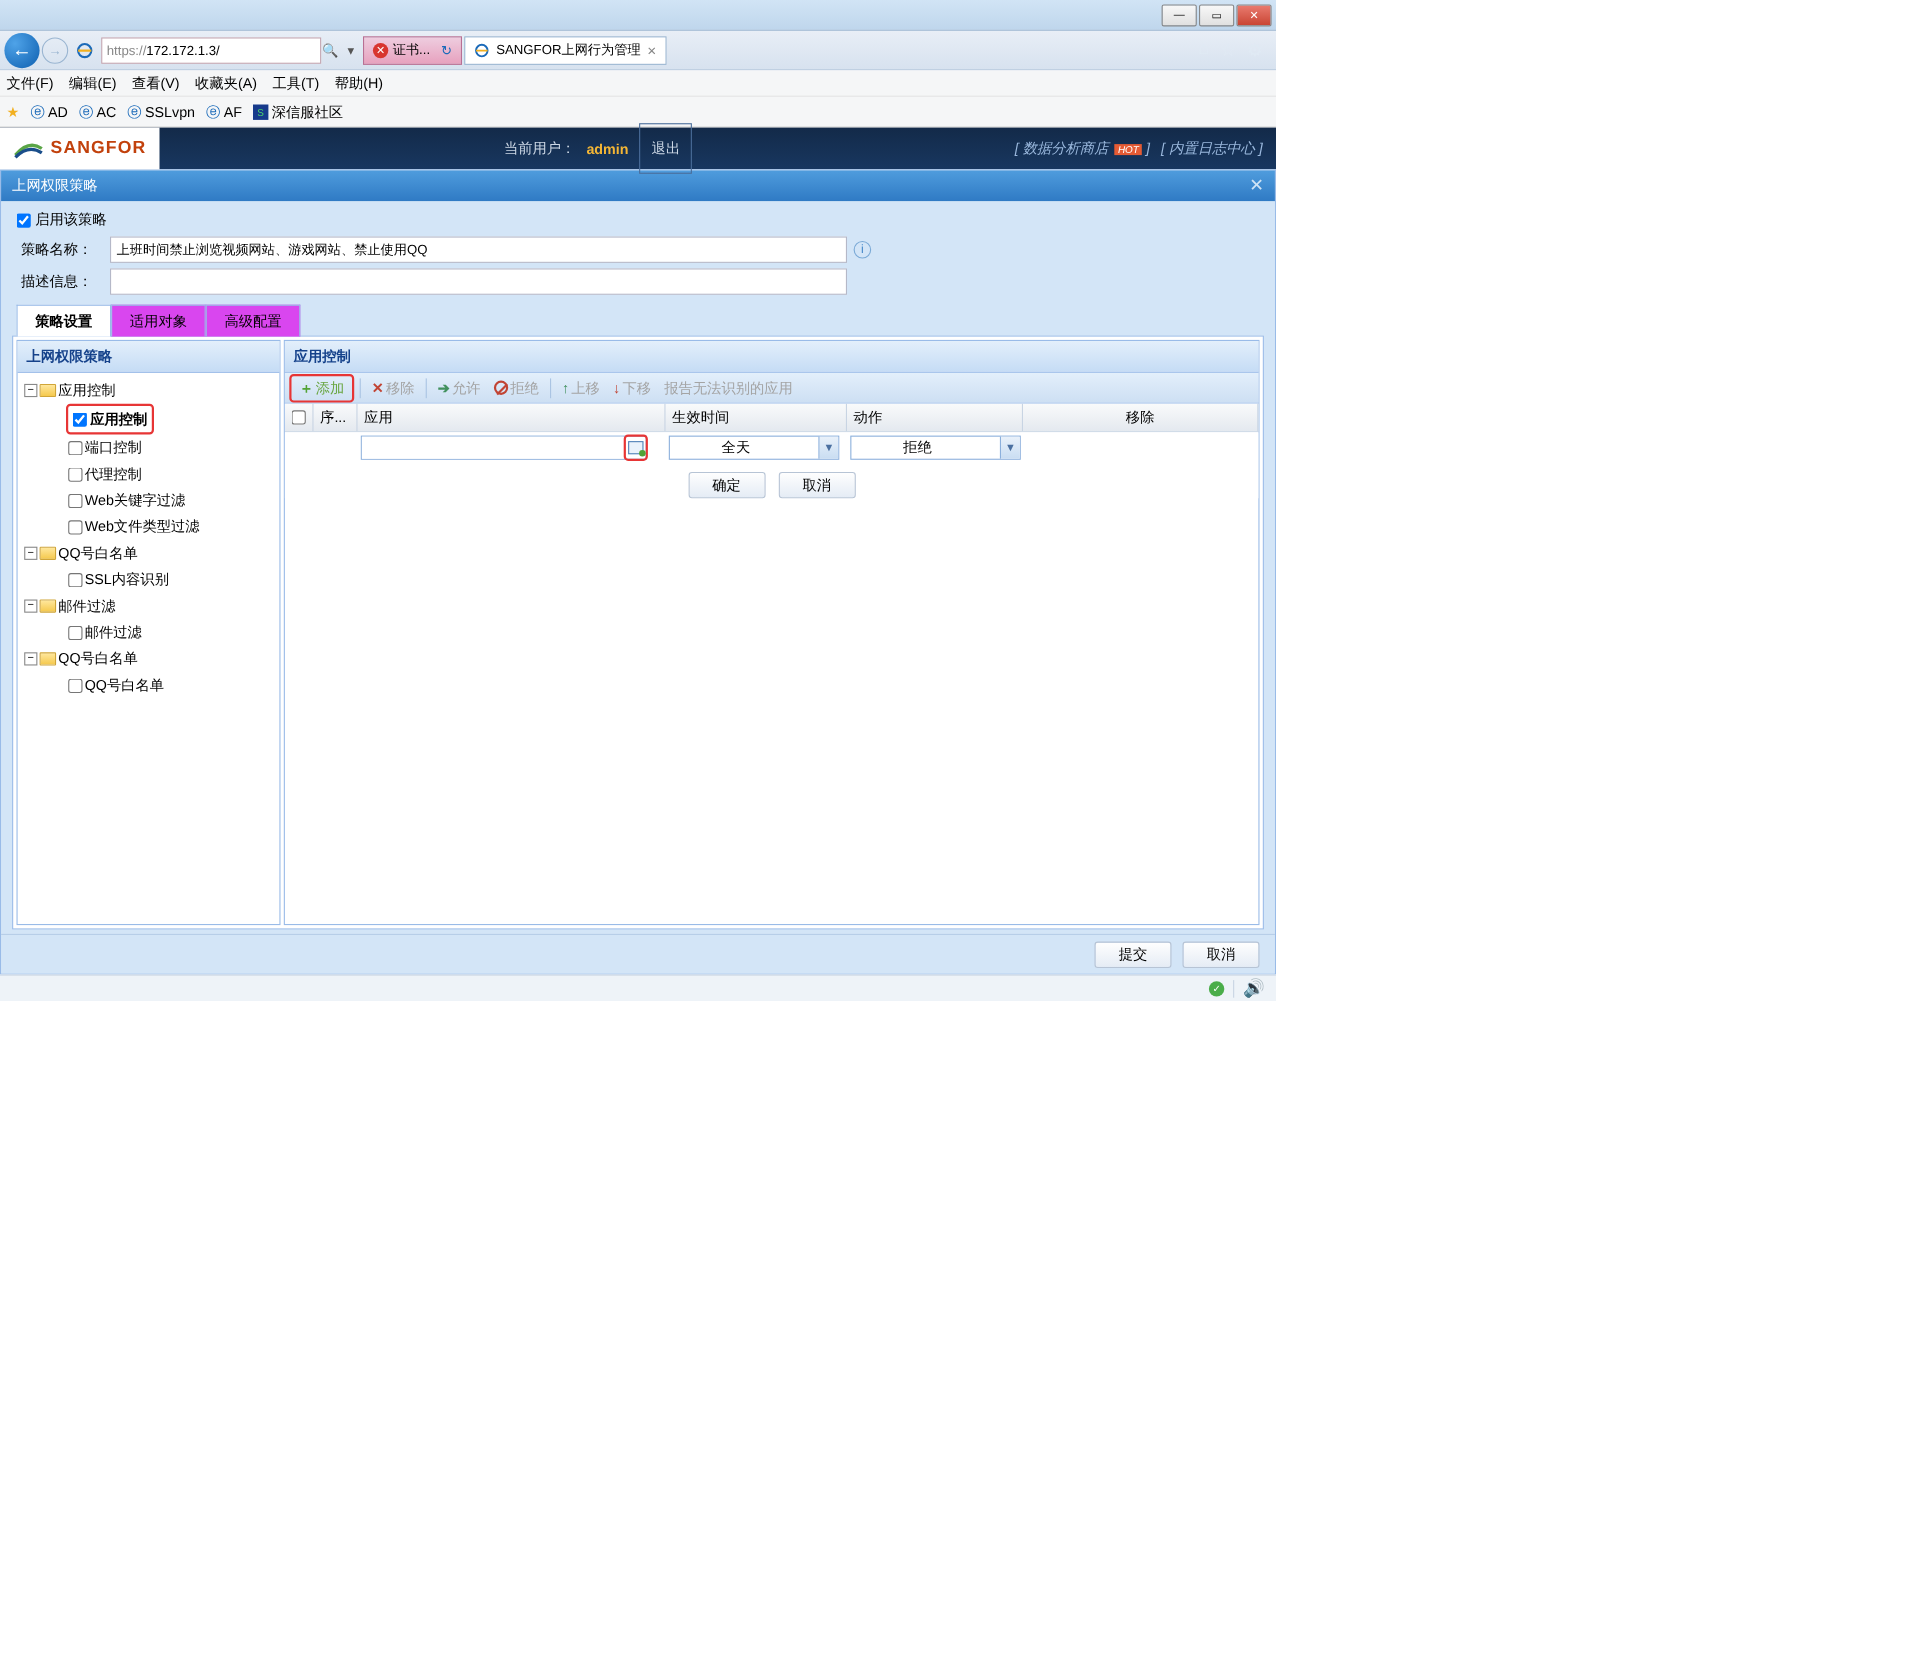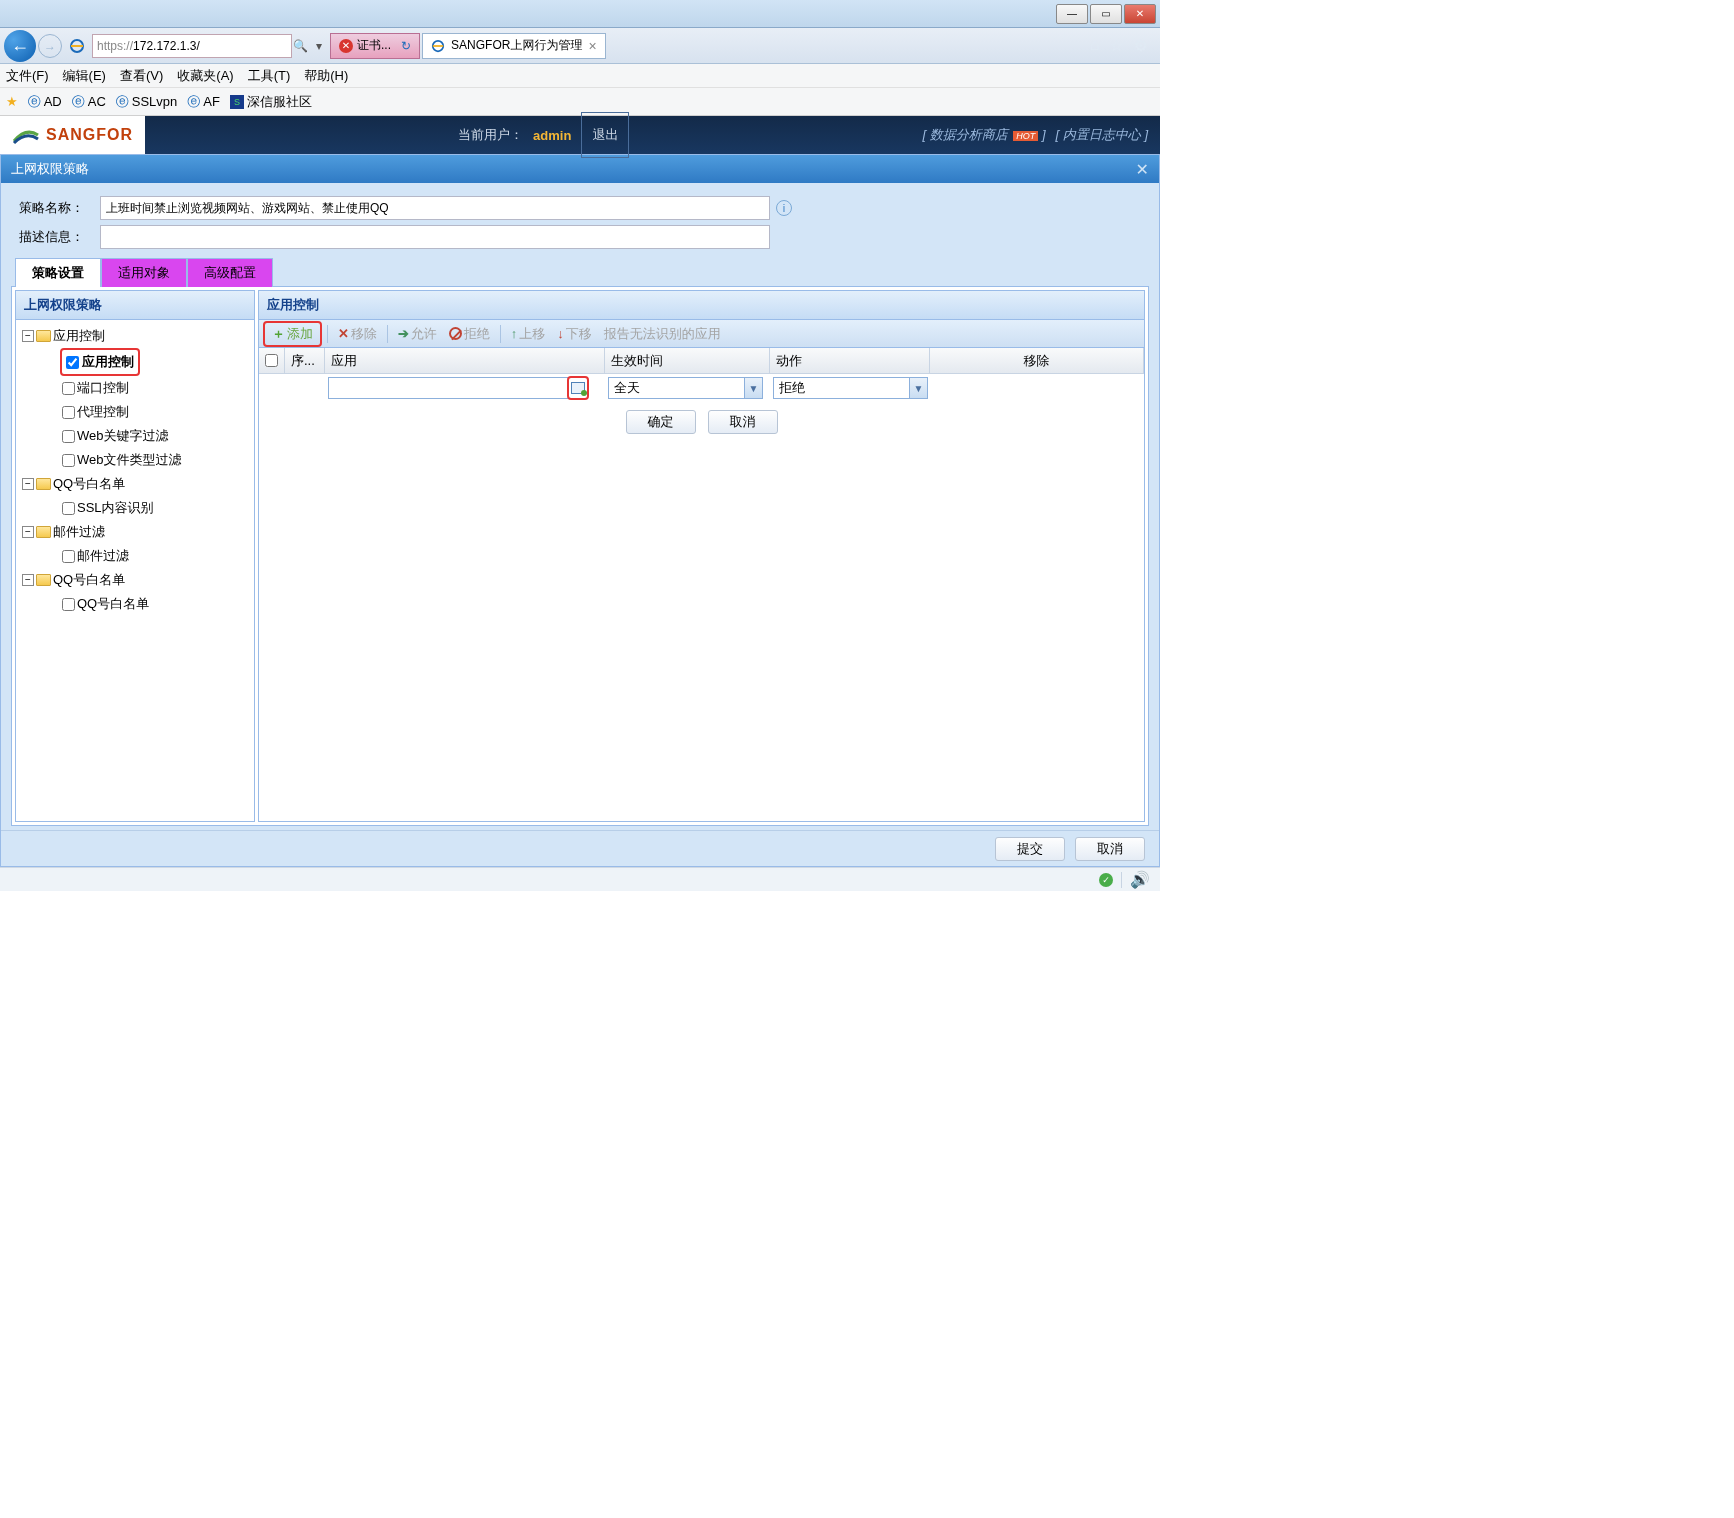--- a/index.html
+++ b/index.html
@@ -111,21 +111,21 @@
 .grid-row { display: flex; height: 28px; align-items: center; font-size: 13px; }
 .cell { padding: 0 3px; display: flex; align-items: center; }
 .cell-app { flex: 0 0 280px; margin-left: 66px;}
 .app-input-wrap { display: flex; border: 1px solid #8cb0dc; background: #fff; height: 22px; width: 260px; }
 .app-input { flex: 1; border: none; outline: none; padding: 0 3px; font-size: 12px; }
 .app-lookup { width: 22px; border: 2px solid #e73535; border-radius: 4px; display: flex; align-items: center; justify-content: center; cursor: pointer; margin: -2px -2px -2px 0;}
 .lookup-inner { width: 14px; height: 12px; border: 1px solid #5182b8; background: #eaf2fb; position: relative;}
 .lookup-inner::after { content: ""; position: absolute; width: 6px; height: 6px; border-radius: 50%; background: #52a336; right: -3px; bottom: -3px; }
 
 .cell-time { flex: 0 0 165px; position: relative;}
-.combo { display: flex; border: 1px solid #8cb0dc; background: #fff; height: 22px; width: 155px; align-items: center; }
+.combo { display: flex; border: 1px solid #8cb0dc; background: #fff; height: 22px; width: 155px; align-items: center; padding-left: 42px; }
 .combo-text { flex: 1; padding: 0 5px; font-size: 13px; }
 .combo-arrow { width: 18px; height: 100%; background: linear-gradient(#e9f1fa,#c9ddf2); border-left: 1px solid #8cb0dc; display: flex; align-items: center; justify-content: center; color: #4b70a0; font-size: 10px; cursor: pointer;}
 
 .cell-action { flex: 0 0 160px; }
 .cell-remove { flex: 1; }
 
 
 .confirm-row { display: flex; justify-content: center; gap: 12px; margin-top: 8px; }
 .btn { min-width: 70px; height: 24px; border: 1px solid #b7c4d5; background: linear-gradient(#fefefe, #e5ecf5); border-radius: 3px; font-size: 13px; cursor: pointer; display: flex; align-items: center; justify-content: center; padding: 0 14px;}
 
@@ -241,20 +241,24 @@
     <span class="hdr-link">[ 内置日志中心 ]</span>
   </div>
 </div>
 
 <div class="dialog">
   <div class="dialog-title">
     <span>上网权限策略</span>
     <span class="dlg-close">✕</span>
   </div>
   <div class="dialog-body">
+    <div class="enable-row">
+      <input type="checkbox" checked="" style="">
+      <span>启用该策略</span>
+    </div>
 
     <div class="field-row">
       <label>策略名称：</label>
       <input class="text-input" value="上班时间禁止浏览视频网站、游戏网站、禁止使用QQ" style="">
       <span class="info-icon">i</span>
     </div>
     <div class="field-row">
       <label>描述信息：</label>
       <input class="text-input" value="" style="">
     </div>

